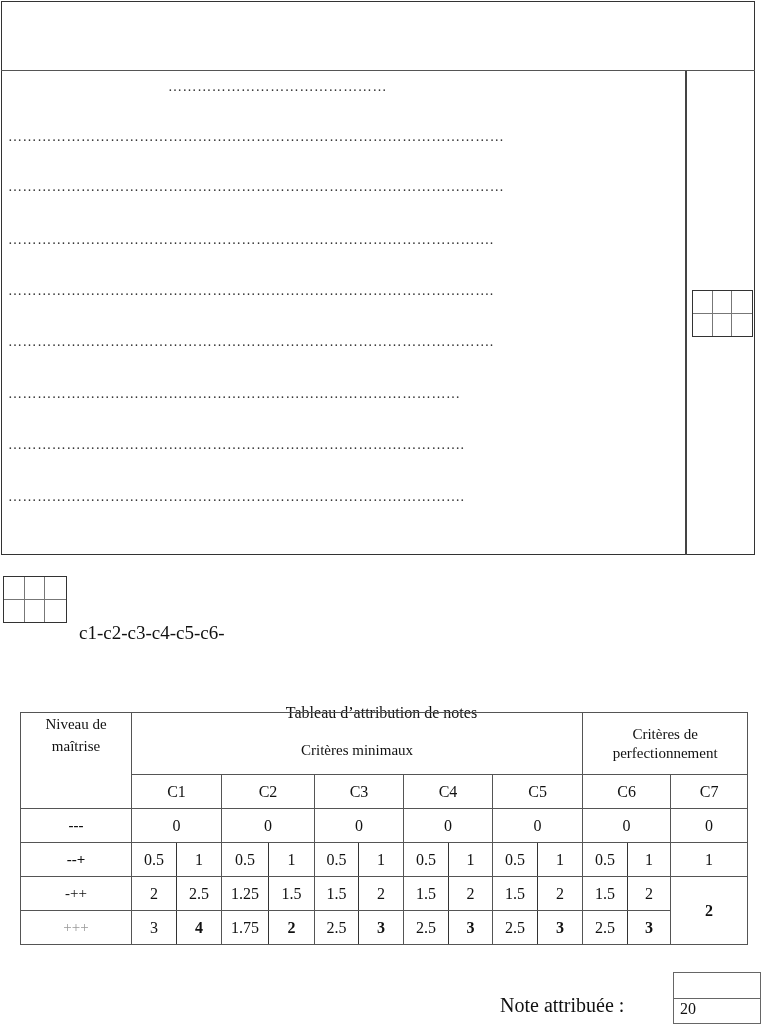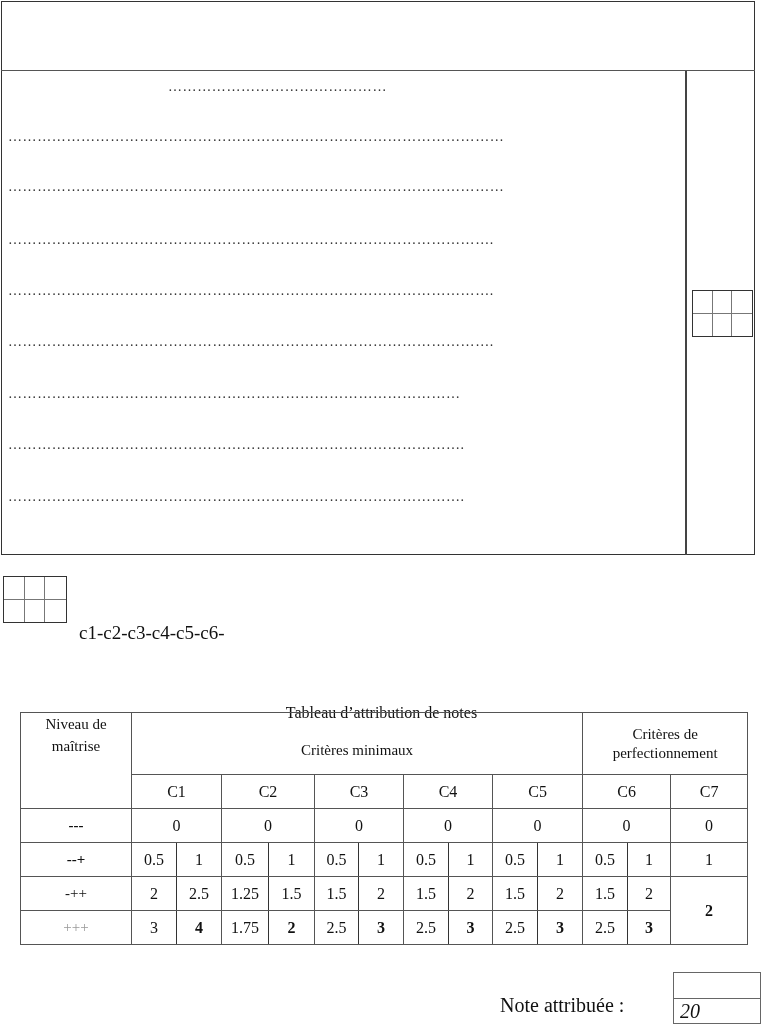--- a/index.html
+++ b/index.html
@@ -29,21 +29,21 @@
   #notes td { border: 1px solid #555; text-align: center; padding: 0; font-size: 16px; height: 33px; }
   #notes td.lbl { font-size: 15px; }
   #notes td.hd { font-size: 15px; line-height: 19px; }
   #notes td.b { font-weight: bold; }
   #notes td.sub { border-right: 1.5px solid #333; }
   #notes .faint { color: #999; }
 
   #note-label { left: 500px; top: 994px; font-size: 20px; text-align: center; }
   #note-box { left: 673px; top: 972px; width: 88px; height: 52px; border: 1px solid #666; box-sizing: border-box; }
   #note-box-split { left: 673px; top: 998px; width: 88px; height: 1px; background: #666; }
-  #note-value { left: 680px; top: 1000px; font-size: 20px; font-style: italic; }
+  #note-value { left: 680px; top: 1000px; font-size: 16px; }
 </style>
 </head>
 <body>
 
 <div id="frame" class="abs"></div>
 <div id="frame-header" class="abs">
 </div>
 <div id="score-col" class="abs"></div>
 
 <div class="dots" style="left:168px; top:80px;">………………………………………</div>

